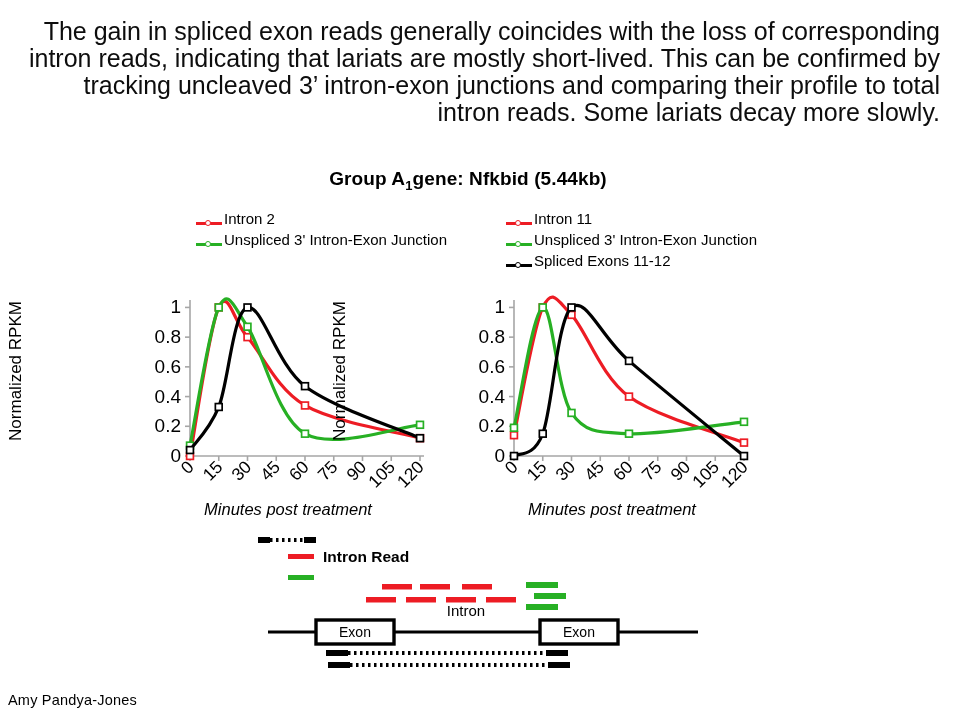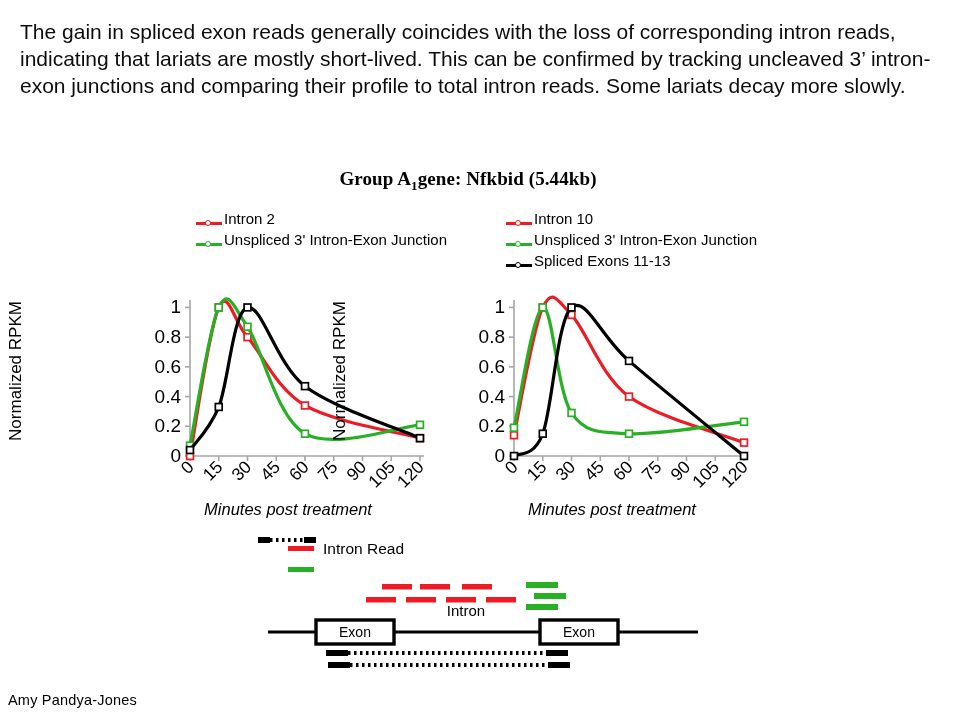--- a/index.html
+++ b/index.html
@@ -15,37 +15,36 @@
     overflow: hidden;
     position: relative;
   }
 
   
   #header-text {
     position: absolute;
     left: 20px;
     top: 18px;
     width: 920px;
-    text-align: left;
-    font-size: 21px;
+    text-align: right;
+    font-size: 25px;
     line-height: 27px;
     color: #0d0d0d;
   }
 
   
   #slide-title {
     position: absolute;
     left: 0px;
     top: 168px;
     width: 936px;
     text-align: center;
     font-size: 19px;
     font-weight: bold;
     letter-spacing: 0.1px;
-    font-family: Liberation Serif, serif;
   }
   #slide-title .sub {
     font-size: 13px;
     vertical-align: sub;
   }
 
   
   .chart-legend {
     position: absolute;
     font-size: 15px;
@@ -115,21 +114,21 @@
   }
 
   
   #gene-diagram { position: absolute; left: 258px; top: 534px; width: 450px; height: 150px; }
   .diagram-legend {
     position: absolute;
     font-size: 15.5px;
     line-height: 21px;
     white-space: nowrap;
   }
-  #read-legend { left: 30px; top: 4px; }
+  #read-legend { left: 30px; top: 12px; font-weight: bold; }
   .dl-row { display: flex; align-items: center; height: 21px; }
   .dl-key { width: 26px; height: 5px; margin-right: 9px; flex: 0 0 auto; }
   #spliced-legend { left: 10px; top: 112px; display: flex; align-items: center; }
   #spliced-legend .sl-label { margin-left: 8px; }
 
   
   #author-name {
     position: absolute;
     left: 8px;
     top: 692px;
@@ -162,35 +161,35 @@
     <span class="legend-label">Unspliced 3' Intron-Exon Junction</span>
   </div>
 </div>
 
 <div id="legend-right" class="chart-legend">
   <div class="legend-row">
     <span class="legend-key">
       <span class="lk-line" style="background:#ED1C24"></span>
         <span class="lk-dot" style="border-color:#ED1C24"></span>
     </span>
-    <span class="legend-label">Intron 10</span>
+    <span class="legend-label">Intron 11</span>
   </div>
   <div class="legend-row">
     <span class="legend-key">
       <span class="lk-line" style="background:#27B024"></span>
         <span class="lk-dot" style="border-color:#27B024"></span>
     </span>
     <span class="legend-label">Unspliced 3' Intron-Exon Junction</span>
   </div>
   <div class="legend-row">
     <span class="legend-key">
       <span class="lk-line" style="background:#000000"></span>
         <span class="lk-dot" style="border-color:#000000"></span>
     </span>
-    <span class="legend-label">Spliced Exons 11-13</span>
+    <span class="legend-label">Spliced Exons 11-12</span>
   </div>
 </div>
 
 <div id="plot-left" class="plot-panel">
   <div class="y-axis-title">Normalized RPKM</div>
   <svg class="plot-svg" width="300" height="210">
       <line x1="62" y1="12" x2="62" y2="168" stroke="#A6A6A6" stroke-width="1.6"></line>
       <line x1="62" y1="168" x2="296" y2="168" stroke="#A6A6A6" stroke-width="1.6"></line>
       <line x1="57" y1="168" x2="62" y2="168" stroke="#A6A6A6" stroke-width="1.6"></line>
       <text x="53" y="174" text-anchor="end" font-family="Liberation Sans, sans-serif" font-size="19" fill="#000">0</text>

